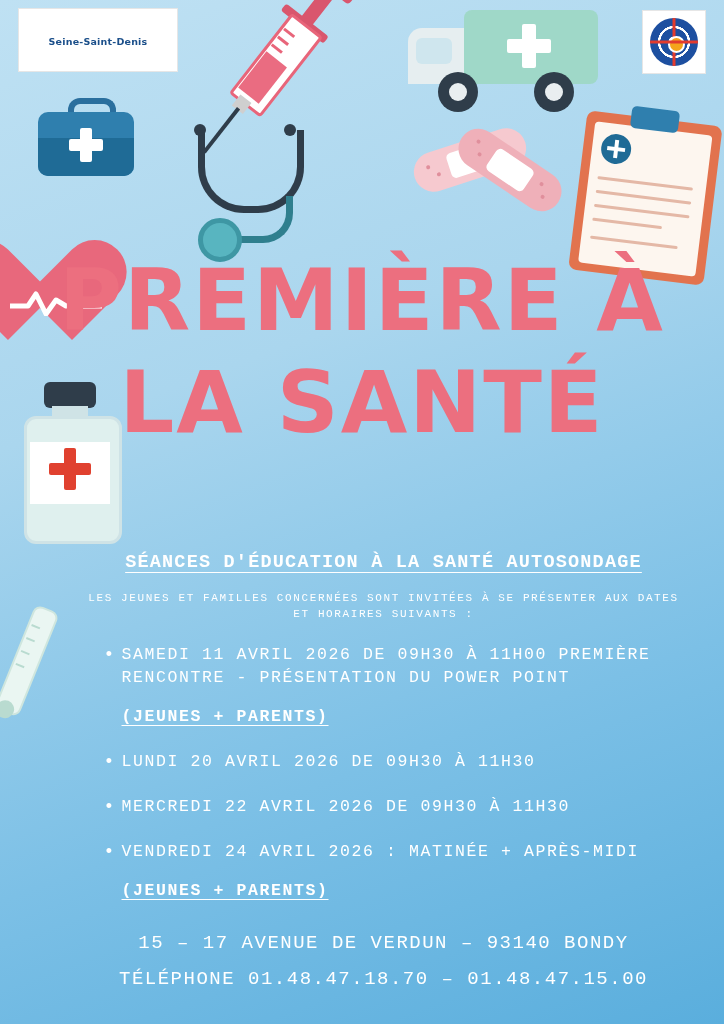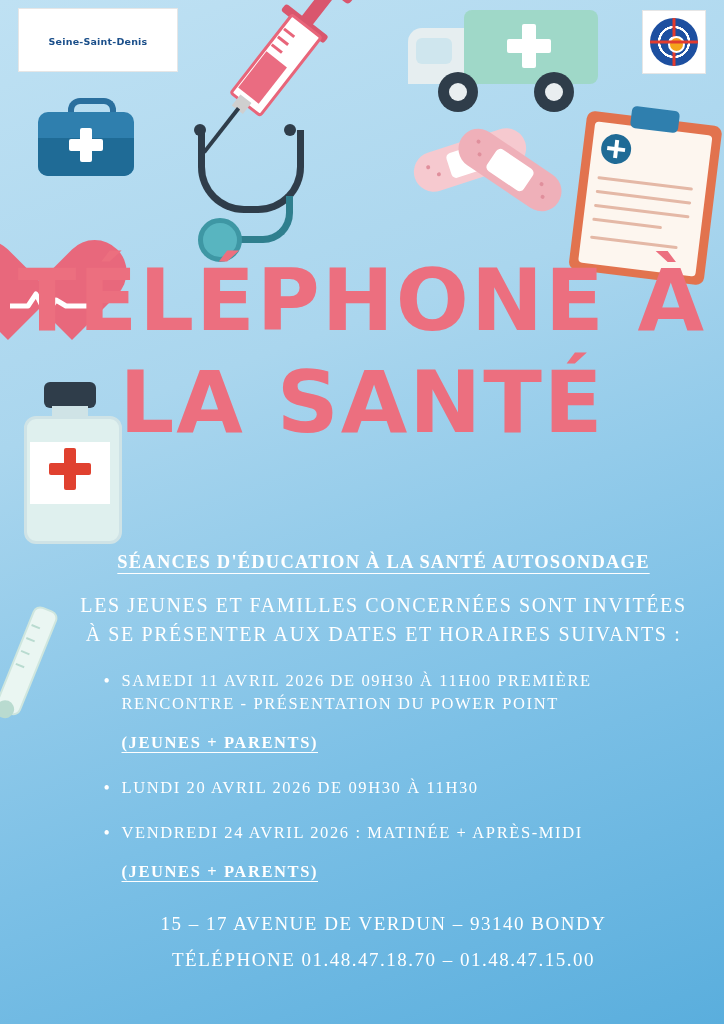--- a/index.html
+++ b/index.html
@@ -230,33 +230,33 @@
     padding: 0;
   }
   .title.l2 { margin-top: 18px; }
 
   
   .content {
     position: absolute;
     left: 0; right: 0; top: 552px;
     color: #ffffff;
     text-align: center;
-    font-family: Liberation Serif, serif;
+    font-family: Liberation Mono, monospace;
     padding-left: 43px;
   }
   .subtitle {
     font-size: 18.5px;
     font-weight: bold;
     letter-spacing: 1.2px;
     text-decoration: underline;
     text-underline-offset: 5px;
     margin: 0 0 18px 0;
   }
   .intro {
-    font-size: 20px;
+    font-size: 11px;
     letter-spacing: 1.6px;
     line-height: 1.45;
     margin: 0 36px 20px 36px;
   }
   .sessions {
     margin: 0 auto;
     width: 620px;
     text-align: left;
     padding-left: 30px;
     box-sizing: border-box;
@@ -396,37 +396,40 @@
   <div class="deco thermo">
     <span class="stick"></span>
     <span class="mark" style="top:20px"></span>
     <span class="mark" style="top:34px"></span>
     <span class="mark" style="top:48px"></span>
     <span class="mark" style="top:62px"></span>
     <span class="tip"></span>
   </div>
 
   <div class="title-wrap">
-    <h1 class="title l1">TÉLÉPHONE À</h1>
+    <h1 class="title l1">PREMIÈRE À</h1>
     <h1 class="title l2">LA SANTÉ</h1>
   </div>
 
   <div class="content">
     <div class="subtitle">SÉANCES D'ÉDUCATION À LA SANTÉ AUTOSONDAGE</div>
     <div class="intro">LES JEUNES ET FAMILLES CONCERNÉES SONT INVITÉES À SE PRÉSENTER AUX DATES ET HORAIRES SUIVANTS :</div>
 
     <div class="sessions">
       <p class="session">
         <span>SAMEDI 11 AVRIL 2026 DE 09H30 À 11H00 PREMIÈRE RENCONTRE - PRÉSENTATION DU POWER POINT</span><br>
         <span class="bold-under">(JEUNES + PARENTS)</span>
       </p>
       <p class="session">
         <span>LUNDI 20 AVRIL 2026 DE 09H30 À 11H30</span>
       </p>
       <p class="session">
+        <span>MERCREDI 22 AVRIL 2026 DE 09H30 À 11H30</span>
+      </p>
+      <p class="session">
         <span>VENDREDI 24 AVRIL 2026 : MATINÉE + APRÈS-MIDI</span><br>
         <span class="bold-under">(JEUNES + PARENTS)</span>
       </p>
     </div>
 
     <div class="footer">
       <div>15 – 17 AVENUE DE VERDUN – 93140 BONDY</div>
       <div>TÉLÉPHONE 01.48.47.18.70 – 01.48.47.15.00</div>
     </div>
   </div>

